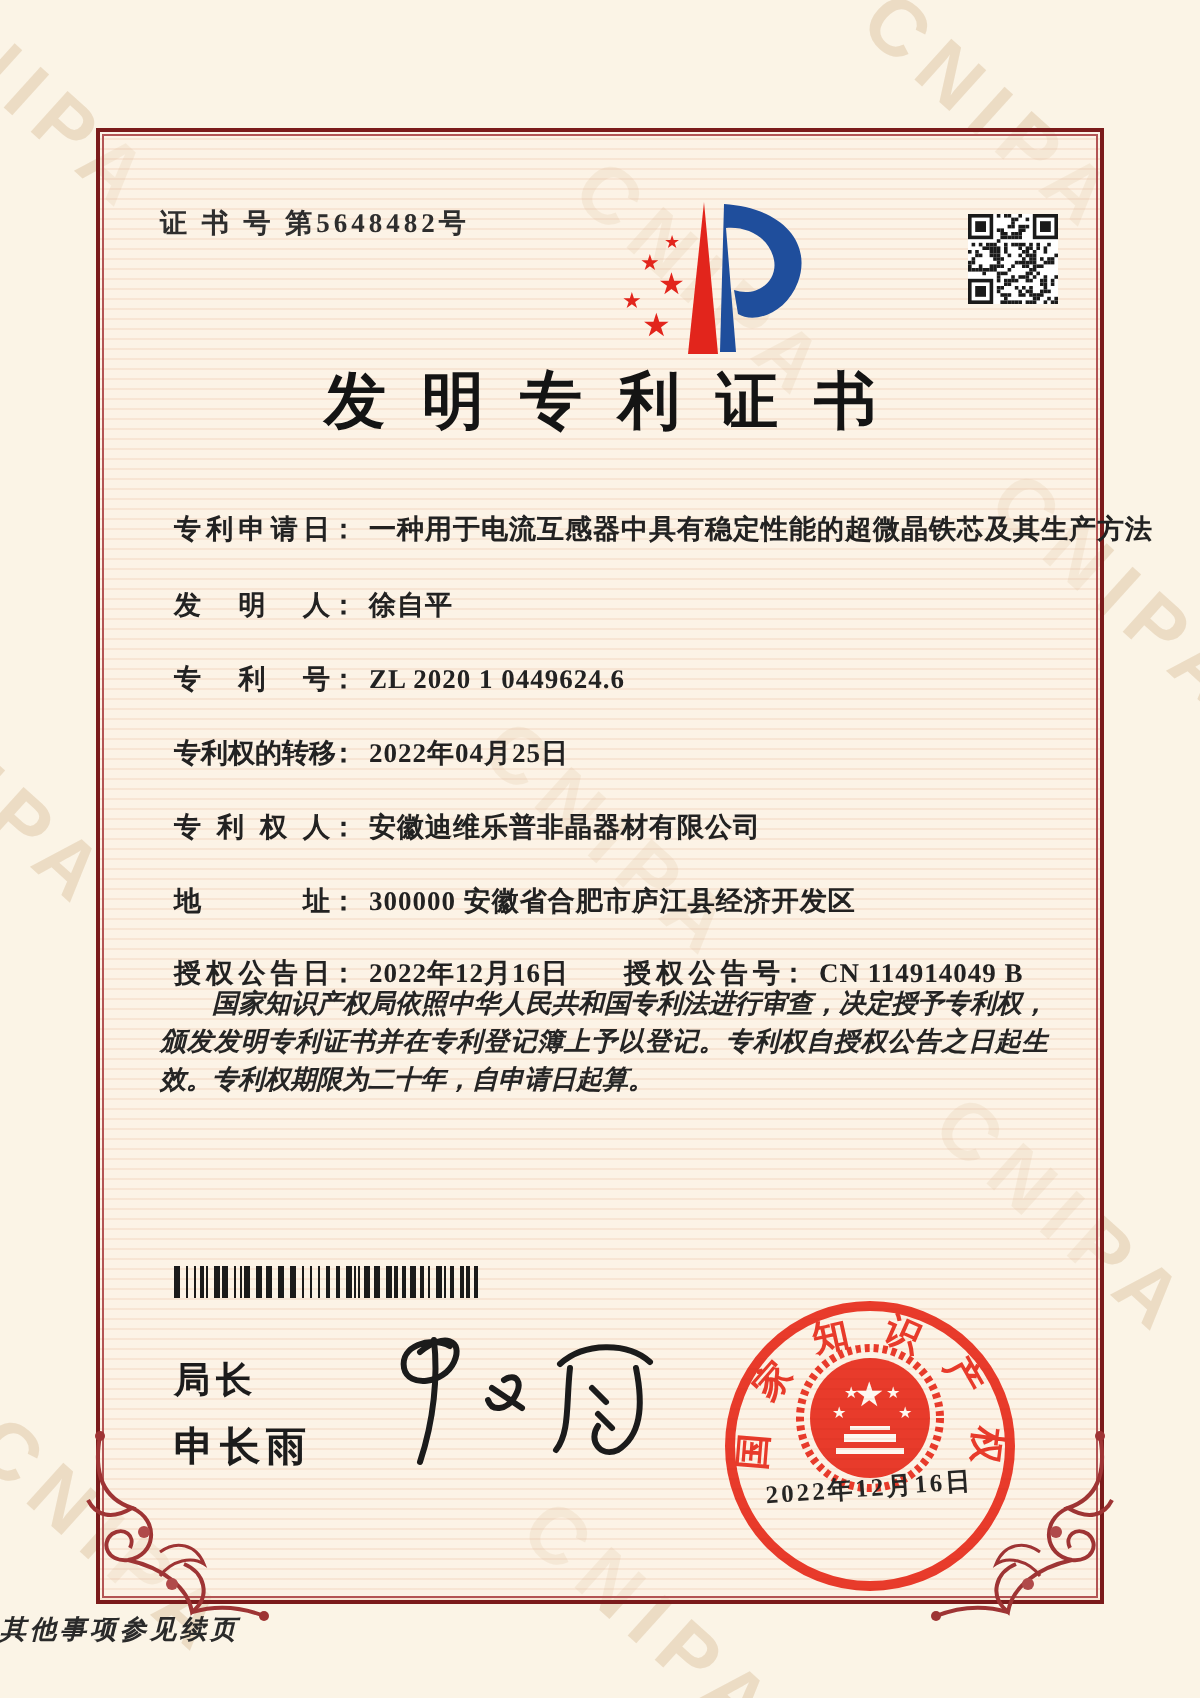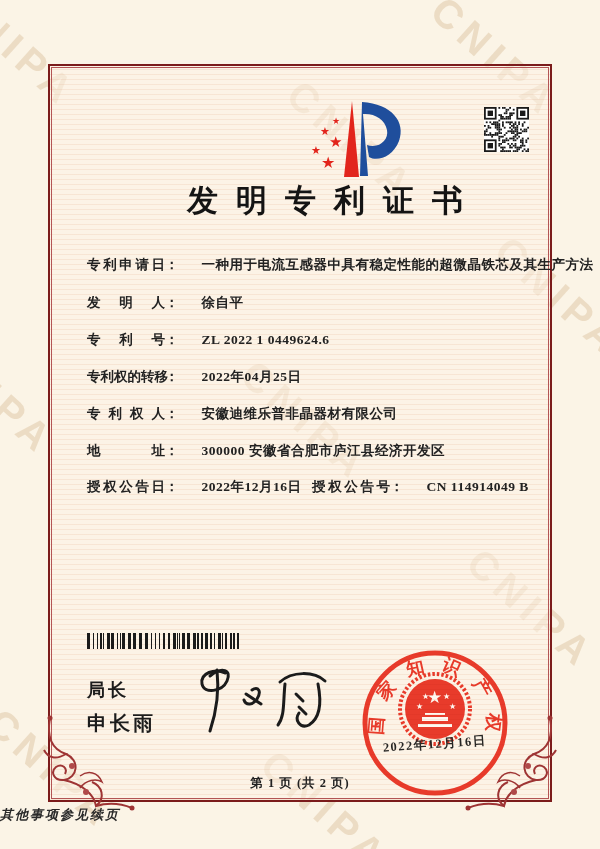--- a/index.html
+++ b/index.html
@@ -31,27 +31,27 @@
   }
   .cert-no{
     position:absolute;left:30px;top:37px;
     font-size:13.5px;font-weight:bold;letter-spacing:2px;color:#2e2e2e;
   }
   .qr{position:absolute;left:434px;top:41px;width:45px;height:45px;}
   .logo{position:absolute;left:246px;top:32px;width:112px;height:84px;}
   .title{
     position:absolute;left:0;top:114px;width:100%;
     text-align:center;font-size:31px;font-weight:bold;color:#141414;
-    letter-spacing:18px;text-indent:18px;padding-left:25px;
+    letter-spacing:18px;text-indent:18px;
   }
   .fields{position:absolute;left:0;top:0;width:100%;}
   .frow{position:absolute;left:37px;font-size:13.5px;font-weight:bold;color:#222;white-space:nowrap;}
   .lbl{display:inline-block;width:78px;text-align:justify;text-align-last:justify;vertical-align:bottom;}
   .colon{display:inline-block;}
-  .val{margin-left:23px;letter-spacing:0.5px;}
+  .val{margin-left:6px;letter-spacing:0.5px;}
   .pair2{position:absolute;left:225px;top:0;}
   .paras{
     position:absolute;left:30px;top:426px;width:444px;
     font-size:13px;line-height:19px;color:#252525;
     font-style:italic;font-weight:600;text-align:justify;
   }
   .paras p{margin:0;text-indent:2em;}
   .barcode{position:absolute;left:37px;top:567px;width:152px;height:16px;}
   .sig-title{
     position:absolute;left:37px;top:612px;
@@ -85,20 +85,21 @@
 <div class="wm" style="left:452px;top:-12px">CNIPA</div>
 <div class="wm" style="left:-52px;top:326px">CNIPA</div>
 <div class="wm" style="left:262px;top:352px">CNIPA</div>
 <div class="wm" style="left:516px;top:228px">CNIPA</div>
 <div class="wm" style="left:488px;top:540px">CNIPA</div>
 <div class="wm" style="left:8px;top:700px">CNIPA</div>
 <div class="wm" style="left:282px;top:742px">CNIPA</div>
 
 <div class="frame">
 
+  <div class="cert-no">证 书 号 第5648482号</div>
 
   <svg class="qr" viewBox="0 0 25 25" fill="#1a1a1a">
       <rect x="0" y="0" width="25" height="25" fill="#fff"></rect>
       <rect x="0" y="0" width="7" height="7" fill="#1a1a1a"></rect>
       <rect x="1" y="1" width="5" height="5" fill="#fff"></rect>
       <rect x="2" y="2" width="3" height="3" fill="#1a1a1a"></rect>
       <rect x="18" y="0" width="7" height="7" fill="#1a1a1a"></rect>
       <rect x="19" y="1" width="5" height="5" fill="#fff"></rect>
       <rect x="20" y="2" width="3" height="3" fill="#1a1a1a"></rect>
       <rect x="0" y="18" width="7" height="7" fill="#1a1a1a"></rect>
@@ -307,40 +308,41 @@
   <div class="title">发明专利证书</div>
 
   <div class="fields">
     <div class="frow" style="top:190px">
       <span class="lbl">专利申请日</span><span class="colon">：</span><span class="val">一种用于电流互感器中具有稳定性能的超微晶铁芯及其生产方法</span>
     </div>
     <div class="frow" style="top:228px">
       <span class="lbl">发明人</span><span class="colon">：</span><span class="val">徐自平</span>
     </div>
     <div class="frow" style="top:265px">
-      <span class="lbl">专利号</span><span class="colon">：</span><span class="val">ZL 2022 1 0449624.6</span>
+      <span class="lbl">专利号</span><span class="colon">：</span><span class="val">ZL 2020 1 0449624.6</span>
     </div>
     <div class="frow" style="top:302px">
       <span class="lbl">专利权的转移</span><span class="colon">：</span><span class="val">2022年04月25日</span>
     </div>
     <div class="frow" style="top:339px">
       <span class="lbl">专利权人</span><span class="colon">：</span><span class="val">安徽迪维乐普非晶器材有限公司</span>
     </div>
     <div class="frow" style="top:376px">
       <span class="lbl">地址</span><span class="colon">：</span><span class="val">300000 安徽省合肥市庐江县经济开发区</span>
     </div>
     <div class="frow" style="top:412px;width:460px">
       <span class="lbl">授权公告日</span><span class="colon">：</span><span class="val">2022年12月16日</span>
       <span class="pair2">
         <span class="lbl">授权公告号</span><span class="colon">：</span><span class="val">CN 114914049 B</span>
       </span>
     </div>
   </div>
 
   <div class="paras">
+    <p>国家知识产权局依照中华人民共和国专利法进行审查，决定授予专利权，颁发发明专利证书并在专利登记簿上予以登记。专利权自授权公告之日起生效。专利权期限为二十年，自申请日起算。</p>
   </div>
 
   <svg class="barcode" viewBox="0 0 152 16" preserveAspectRatio="none" fill="#1a1a1a">
       <rect x="0" y="0" width="3" height="16" fill="#1a1a1a"></rect>
       <rect x="6" y="0" width="1" height="16" fill="#1a1a1a"></rect>
       <rect x="10" y="0" width="1" height="16" fill="#1a1a1a"></rect>
       <rect x="13" y="0" width="2" height="16" fill="#1a1a1a"></rect>
       <rect x="16" y="0" width="1" height="16" fill="#1a1a1a"></rect>
       <rect x="20" y="0" width="3" height="16" fill="#1a1a1a"></rect>
       <rect x="24" y="0" width="3" height="16" fill="#1a1a1a"></rect>
@@ -406,21 +408,20 @@
       <text x="63" y="52" font-size="8" fill="#fff">★</text>
       <text x="84" y="52" font-size="8" fill="#fff">★</text>
       <text x="90" y="62" font-size="8" fill="#fff">★</text>
       <rect x="66" y="66" width="20" height="2" fill="#fff"></rect>
       <rect x="63" y="70" width="26" height="4" fill="#fff"></rect>
       <rect x="59" y="77" width="34" height="3" fill="#fff"></rect>
     </g>
     <text x="76" y="101" text-anchor="middle" font-size="12.5" font-weight="bold" fill="#181818" letter-spacing="1.5" transform="rotate(-4 76 101)">2022年12月16日</text>
   </svg>
 
-  <div class="pageno">第 1 页 (共 2 页)</div>
 
   <svg class="orn orn-bl" width="100" height="100" viewBox="0 0 100 100" fill="none" stroke="#9e3434" stroke-width="2">
     <path d="M14,4 C10,26 18,36 30,40 C20,46 12,44 8,36"></path>
     <path d="M30,40 C44,46 42,64 28,66 C18,67 14,58 20,53 C26,49 32,54 29,60"></path>
     <path d="M28,66 C46,70 58,80 60,92 C70,84 66,72 56,68"></path>
     <path d="M60,92 C74,88 86,90 96,94"></path>
     <path d="M44,74 C50,66 60,64 66,68 C62,58 52,56 44,62" stroke-width="1.5"></path>
     <circle cx="14" cy="4" r="2.5" fill="#9e3434" stroke="none"></circle>
     <circle cx="96" cy="94" r="2.5" fill="#9e3434" stroke="none"></circle>
     <circle cx="36" cy="52" r="3" fill="#b04a4a" stroke="none"></circle>

